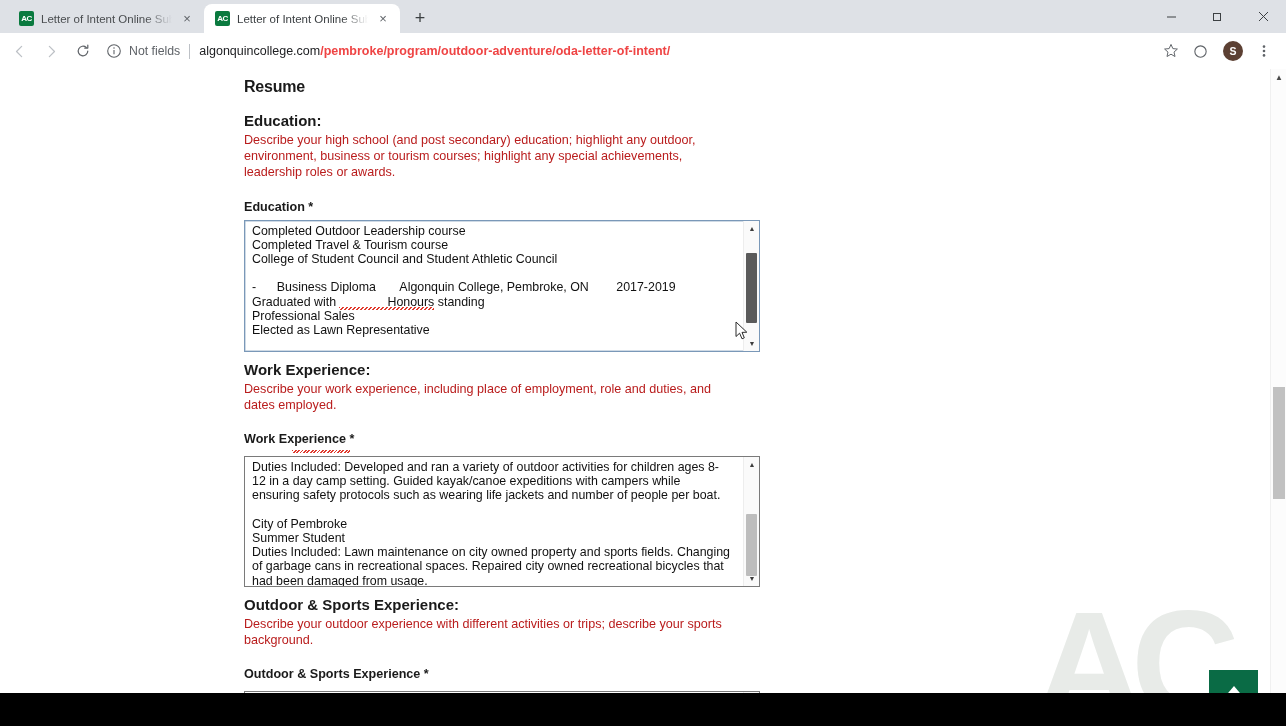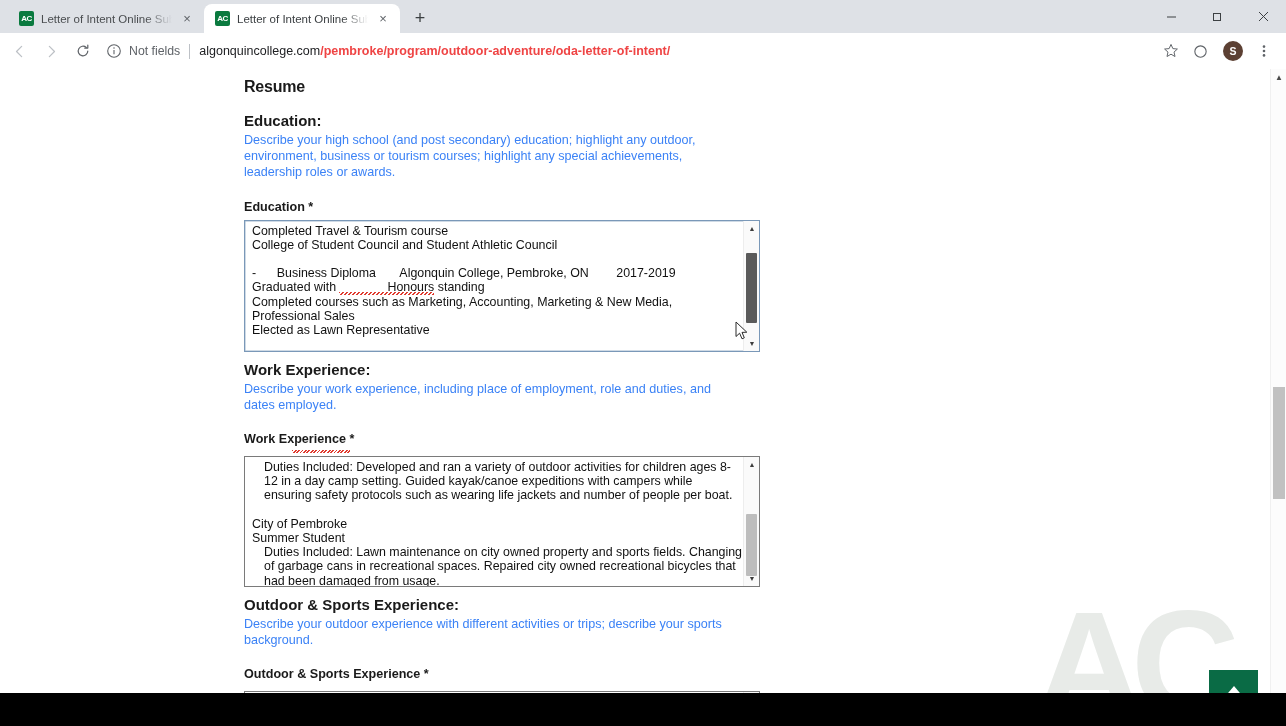--- a/index.html
+++ b/index.html
@@ -202,21 +202,21 @@
   }
 
   .section-head {
     font-size: 15px;
     font-weight: bold;
     color: #1a1a1a;
     margin-bottom: 3px;
   }
   .section-desc {
     font-size: 12.6px;
-    color: #3b82f6;
+    color: #b91c1c;
     line-height: 16.2px;
     width: 497px;
     margin-bottom: 16px;
   }
   .field-label {
     font-size: 12.6px;
     font-weight: bold;
     color: #1a1a1a;
     margin-bottom: 6px;
     position: relative;
@@ -247,21 +247,21 @@
     position: relative;
     padding: 3px 17px 2px 7px;
   }
   .ta-line {
     font-family: "Liberation Sans", sans-serif;
     font-size: 12.4px;
     line-height: 14.2px;
     color: #111111;
     white-space: pre;
   }
-  .ta-line.wrapz { white-space: normal; margin-left: 12px; }
+  .ta-line.wrapz { white-space: normal; }
   .ta-blank { height: 14.2px; }
 
   .spell {
     background-image: repeating-linear-gradient(135deg,
       #e03b2f 0px, #e03b2f 1.2px, transparent 1.2px, transparent 2.4px);
     background-repeat: repeat-x;
     background-size: 4px 3px;
     background-position: 0 100%;
     padding-bottom: 1px;
     padding-left: 48px;
@@ -449,26 +449,26 @@
 
       <h1 class="resume-title">Resume</h1>
 
       
       <div class="section-head">Education:</div>
       <div class="section-desc">Describe your high school (and post secondary) education; highlight any outdoor, environment, business or tourism courses; highlight any special achievements, leadership roles or awards.</div>
       <div class="field-label">Education *</div>
 
       <div class="ta-wrap focused" style="height:132px;">
         <div class="ta-inner" style="height:130px;">
+          <div class="ta-line">Completed Outdoor Leadership course</div>
           <div class="ta-line">Completed Travel &amp; Tourism course</div>
           <div class="ta-line">College of Student Council and Student Athletic Council</div>
           <div class="ta-blank"></div>
           <div class="ta-line">-      Business Diploma       Algonquin College, Pembroke, ON        2017-2019</div>
           <div class="ta-line">Graduated with <span class="spell">Honours</span> standing</div>
-          <div class="ta-line">Completed courses such as Marketing, Accounting, Marketing &amp; New Media,</div>
           <div class="ta-line">Professional Sales</div>
           <div class="ta-line">Elected as Lawn Representative</div>
         </div>
         <div class="ta-scroll">
           <div class="sb-arrow up">▲</div>
           <div class="sb-thumb dark" style="top:32px;height:70px;"></div>
           <div class="sb-arrow down">▼</div>
         </div>
       </div>
 

